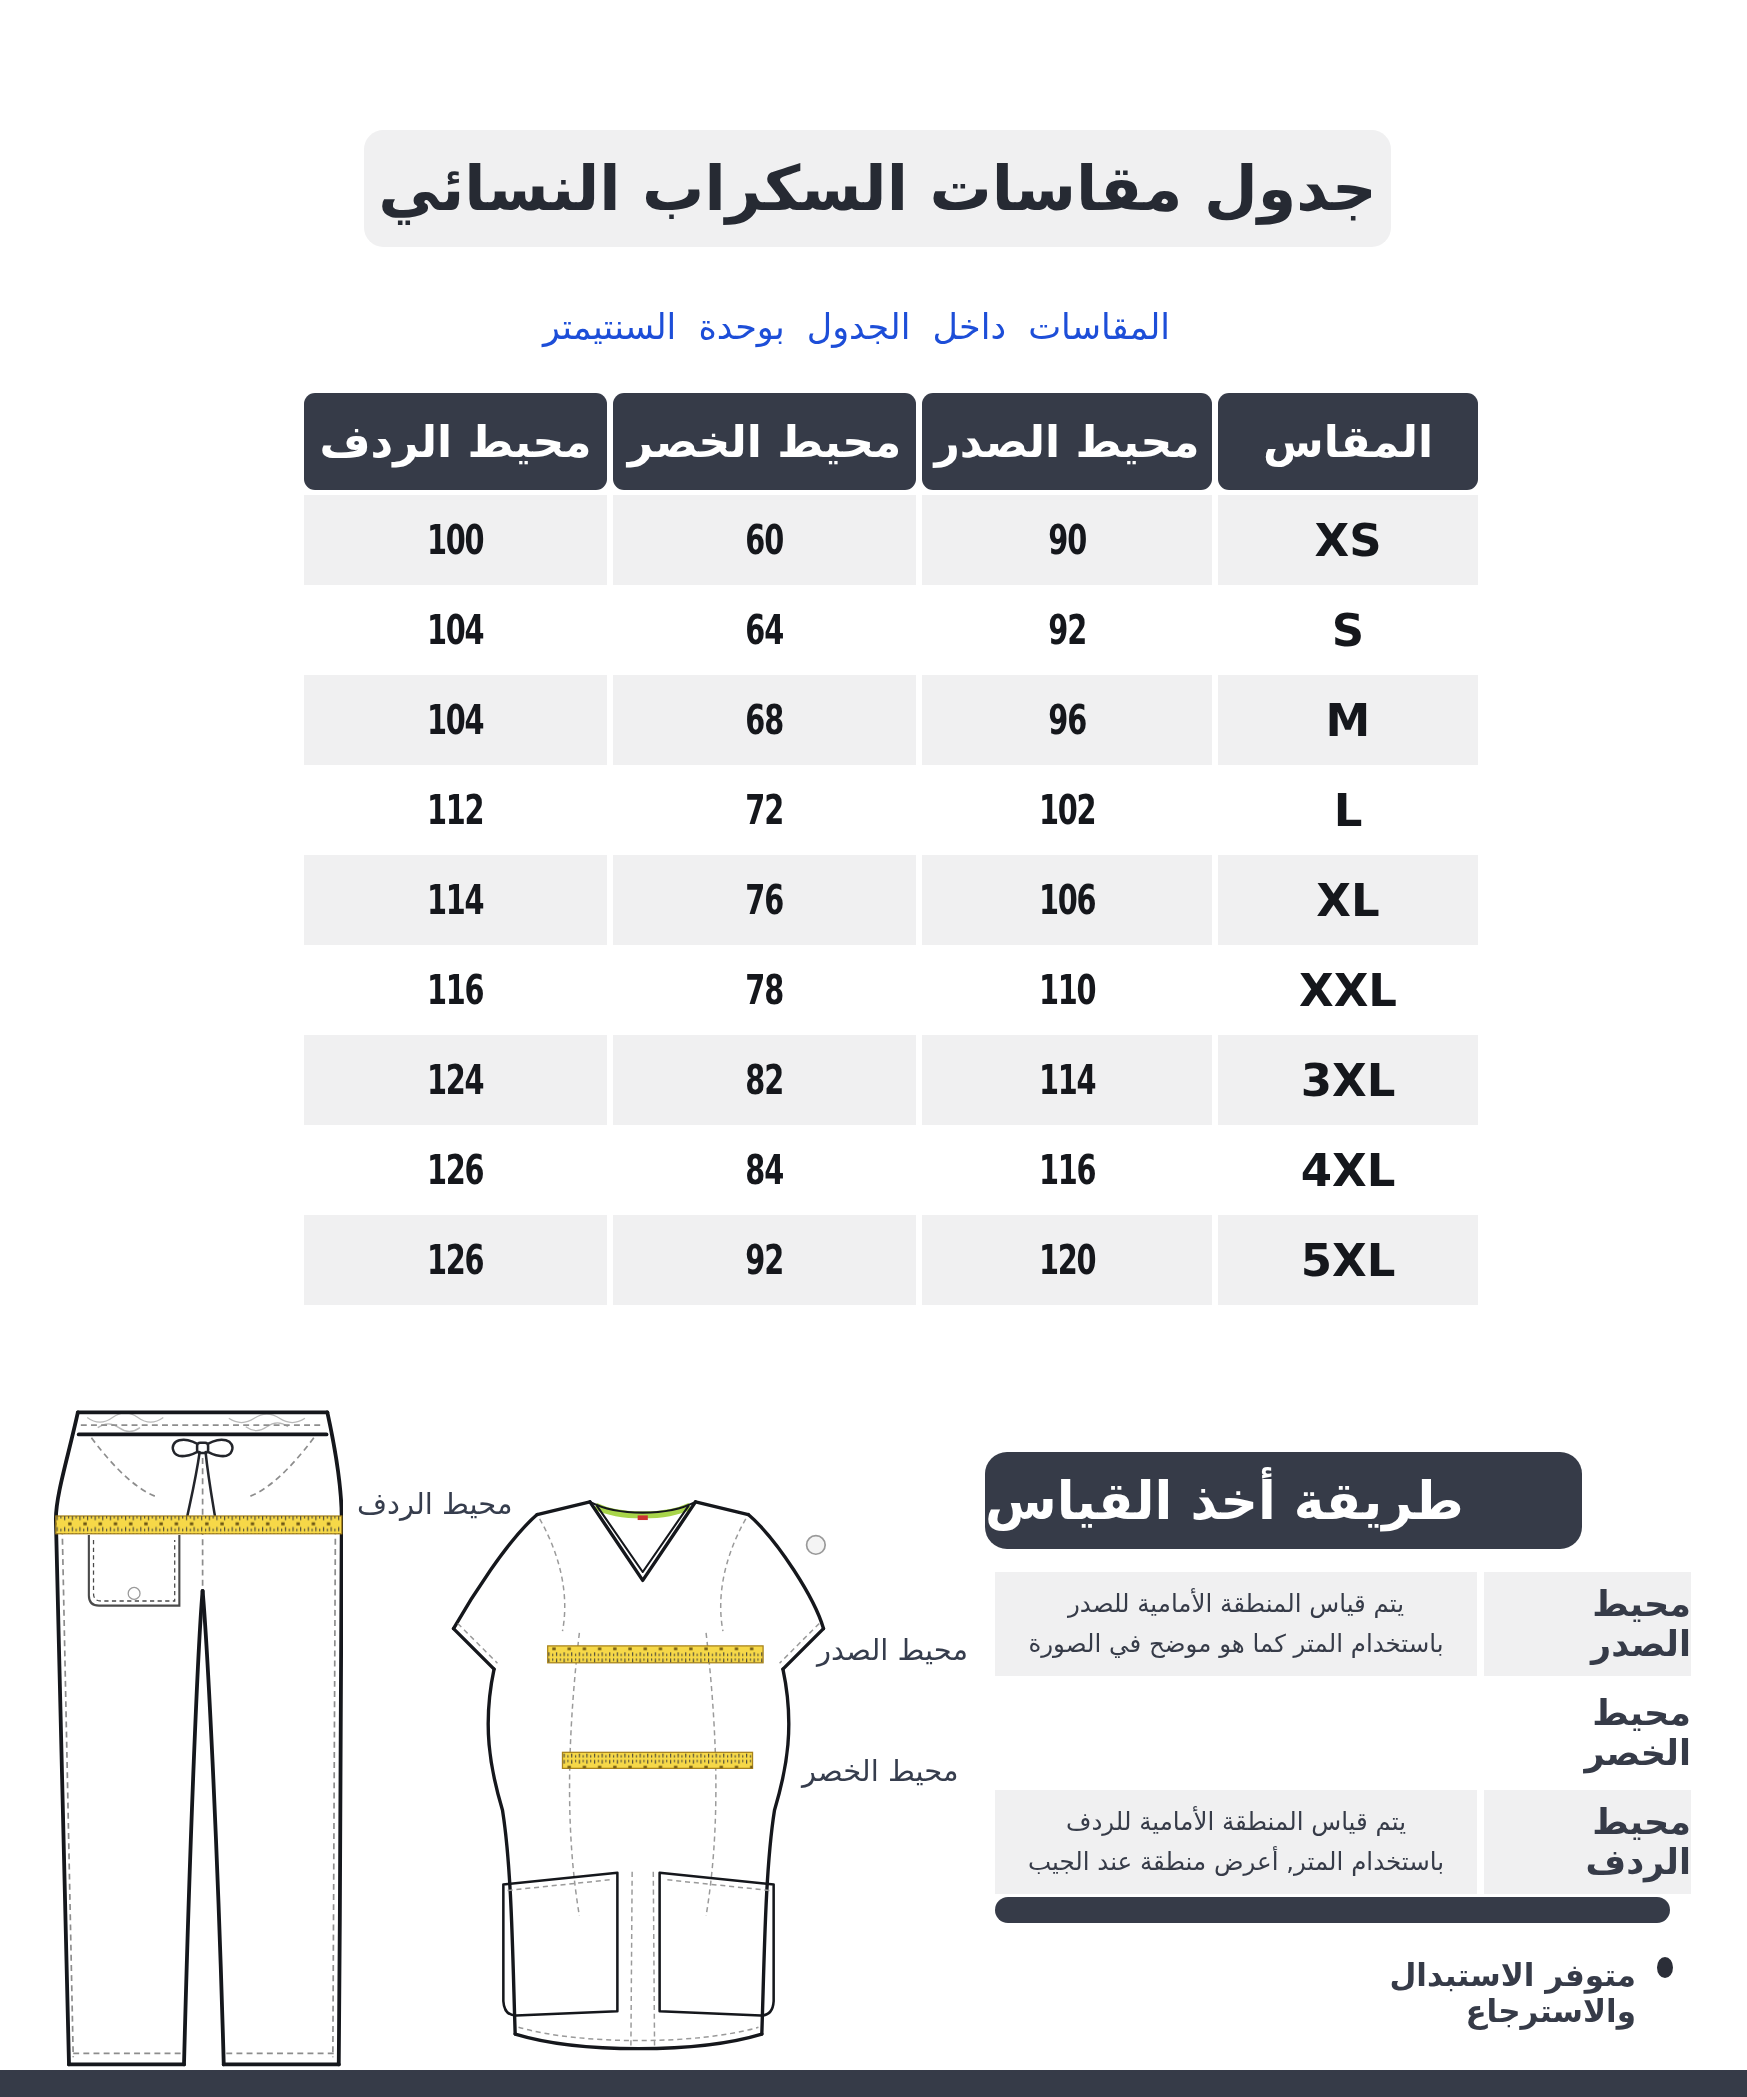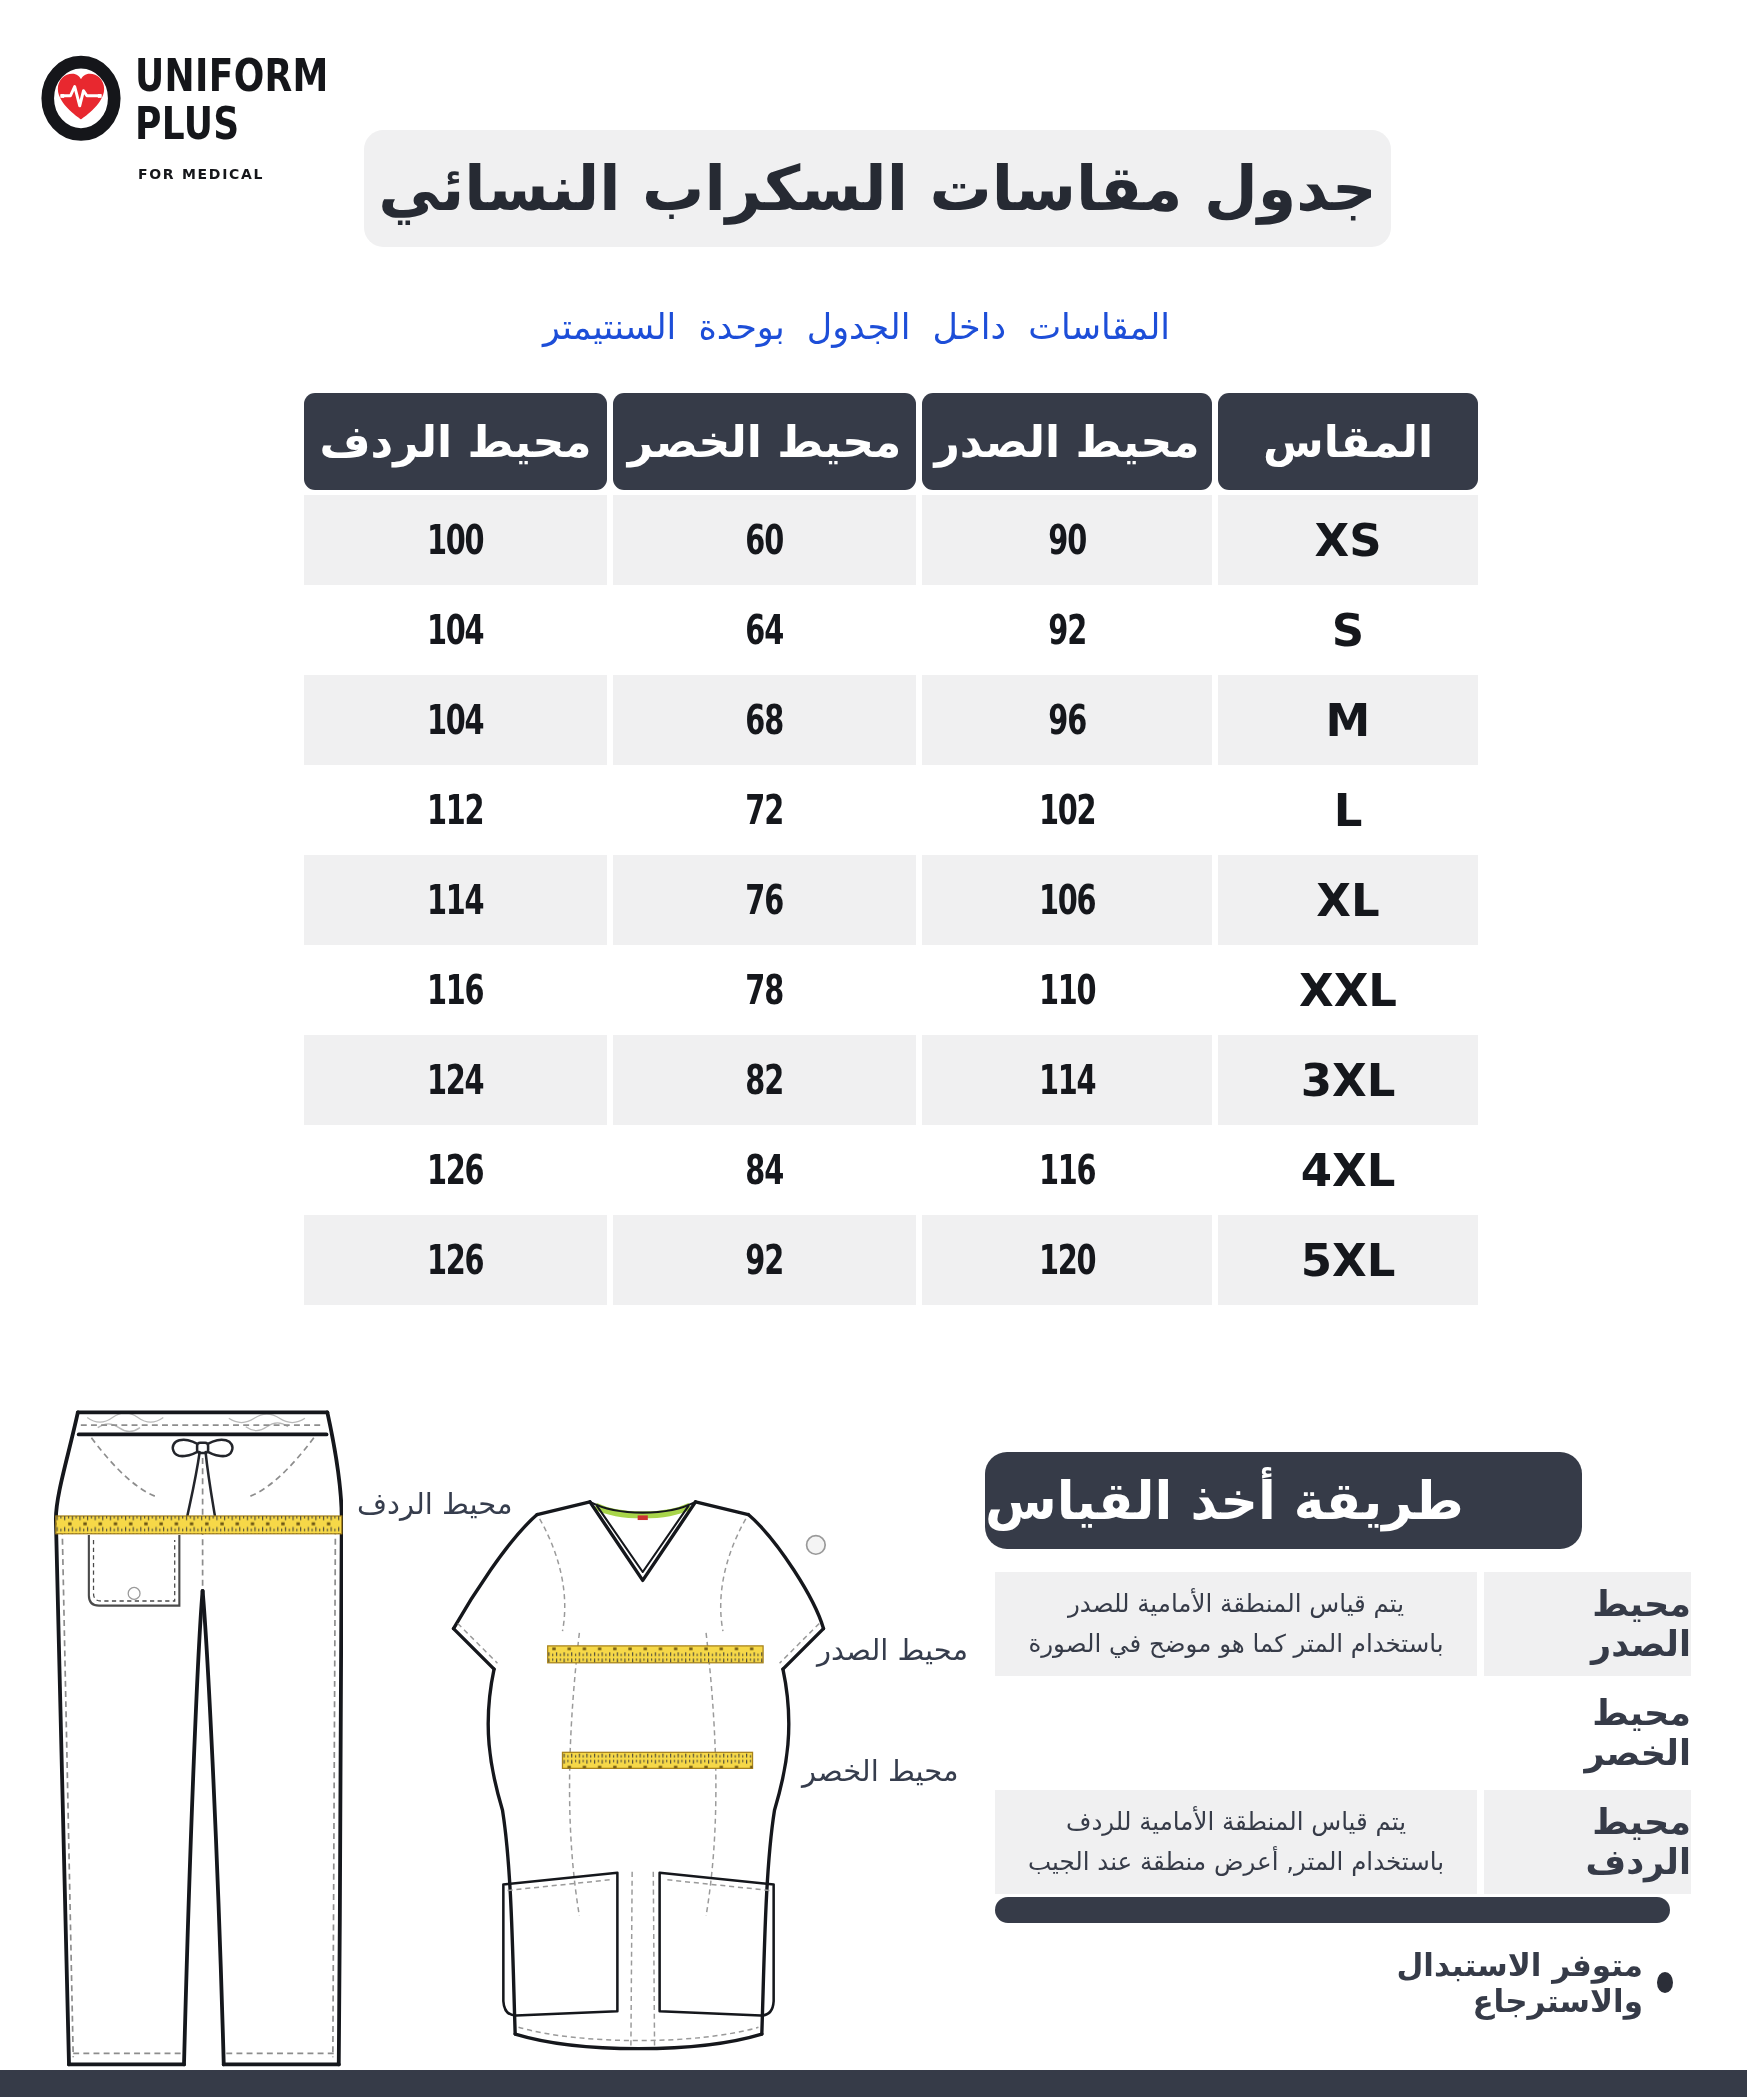--- a/index.html
+++ b/index.html
@@ -46,44 +46,32 @@
                 display:flex;align-items:center;justify-content:flex-end;padding-right:30px;box-sizing:border-box;}
   .guide-banner span{color:#ffffff;font-size:52px;font-weight:bold;}
   .g-desc{left:995px;width:482px;height:104px;display:flex;flex-direction:column;
           align-items:center;justify-content:center;text-align:center;
           font-size:24.5px;color:#363b48;line-height:1.62;}
   .g-label{left:1484px;width:207px;height:104px;display:flex;align-items:center;justify-content:center;
            font-size:35px;font-weight:bold;color:#363b48;}
   .row1{top:1572px;} .row2{top:1681px;} .row3{top:1790px;}
   .guide-bar{left:995px;top:1897px;width:675px;height:26px;border-radius:13px;}
 
-  .note{left:1222px;top:1957px;width:451px;height:51px;display:flex;align-items:center;
-        justify-content:flex-start;gap:14px;}
+  .note{left:1222px;top:1957px;width:451px;height:51px;display:flex;
+        justify-content:flex-start;gap:21px;}
   .note .dot{width:16px;height:21px;border-radius:50%;background:#2b2e38;flex:0 0 auto;}
   .note .txt{font-size:31px;font-weight:bold;color:#363b48;}
 
   .footer-bar{left:0;top:2070px;width:1748px;height:28px;}
 </style>
 </head>
 <body>
 
 <div class="page" dir="rtl">
 
-  <div class="abs" dir="ltr" style="left:0;top:0;width:338px;height:203px;">
-    <svg class="logo-svg" viewBox="0 0 190 205">
-      <ellipse cx="95" cy="102" rx="79" ry="86" fill="#ffffff" stroke="#15161a" stroke-width="30"></ellipse>
-      <path d="M95,152 C95,152 40,117 40,80 C40,58 57,44 74,44 C85,44 92,50 95,57 C98,50 105,44 116,44 C133,44 150,58 150,80 C150,117 95,152 95,152 Z" fill="#e8282f"></path>
-      <rect x="46" y="92" width="9" height="9" fill="#ffffff"></rect>
-      <rect x="135" y="92" width="9" height="9" fill="#ffffff"></rect>
-      <polyline points="50,96 70,96 80,74 92,120 101,84 109,96 140,96" fill="none" stroke="#ffffff" stroke-width="7" stroke-linejoin="round" stroke-linecap="round"></polyline>
-    </svg>
-    <div class="brand-line brand-1">UNIFORM</div>
-    <div class="brand-line brand-2">PLUS</div>
-    <div class="brand-tag">FOR MEDICAL</div>
-  </div>
 
   <div class="abs title-banner">
     <span>جدول مقاسات السكراب النسائي</span>
   </div>
   <div class="abs subtitle">المقاسات داخل الجدول بوحدة السنتيمتر</div>
 
   <div class="abs size-table" dir="ltr">
     <div class="hcell">محيط الردف</div>
     <div class="hcell">محيط الخصر</div>
     <div class="hcell">محيط الصدر</div>

